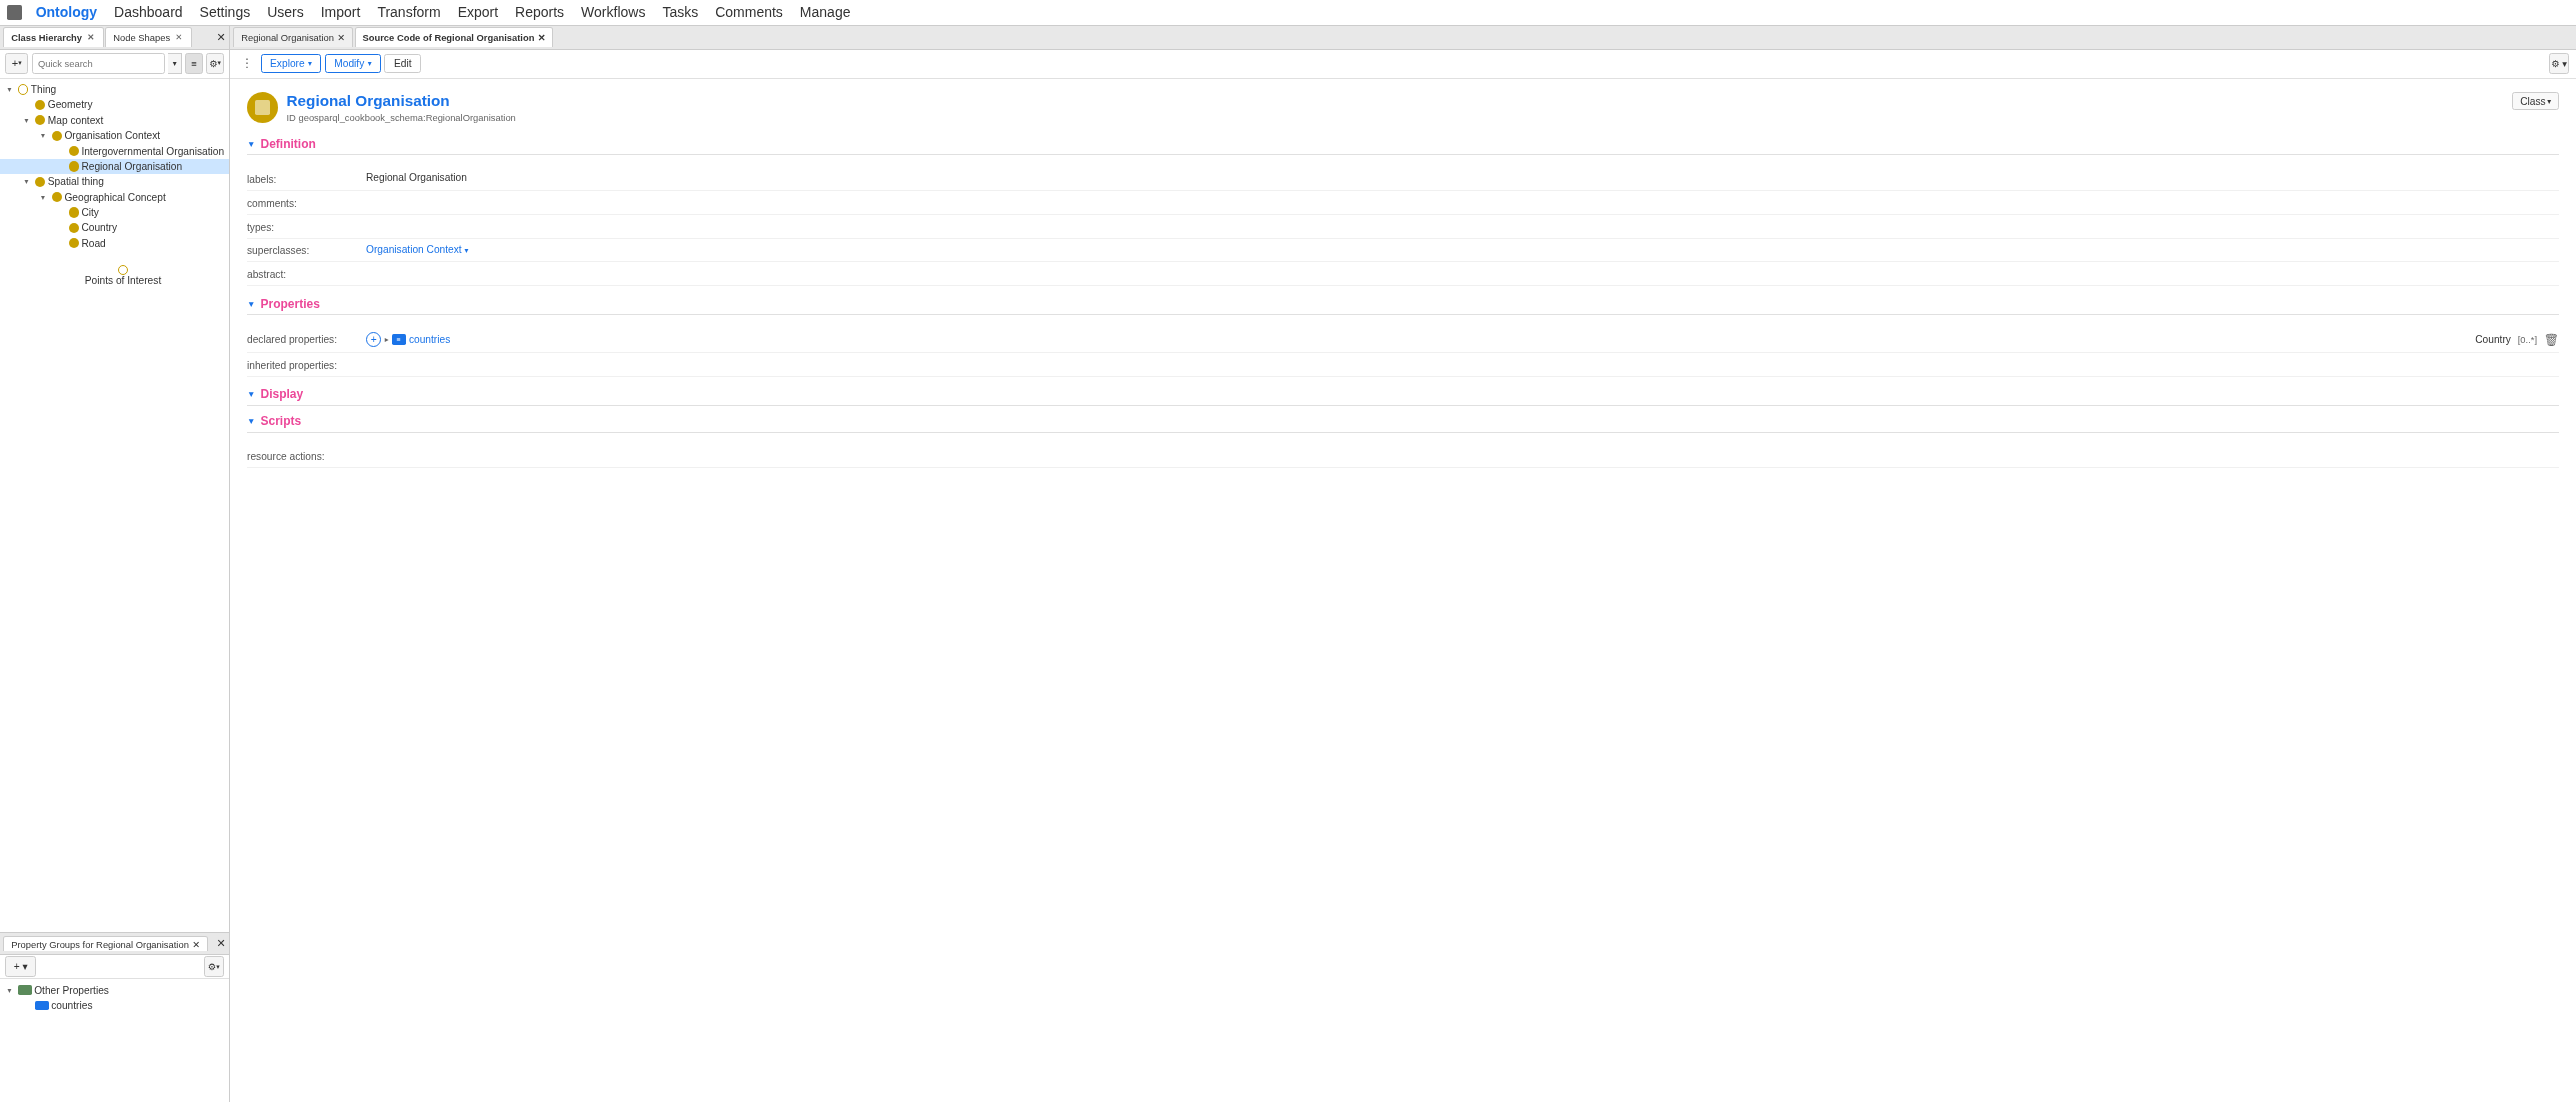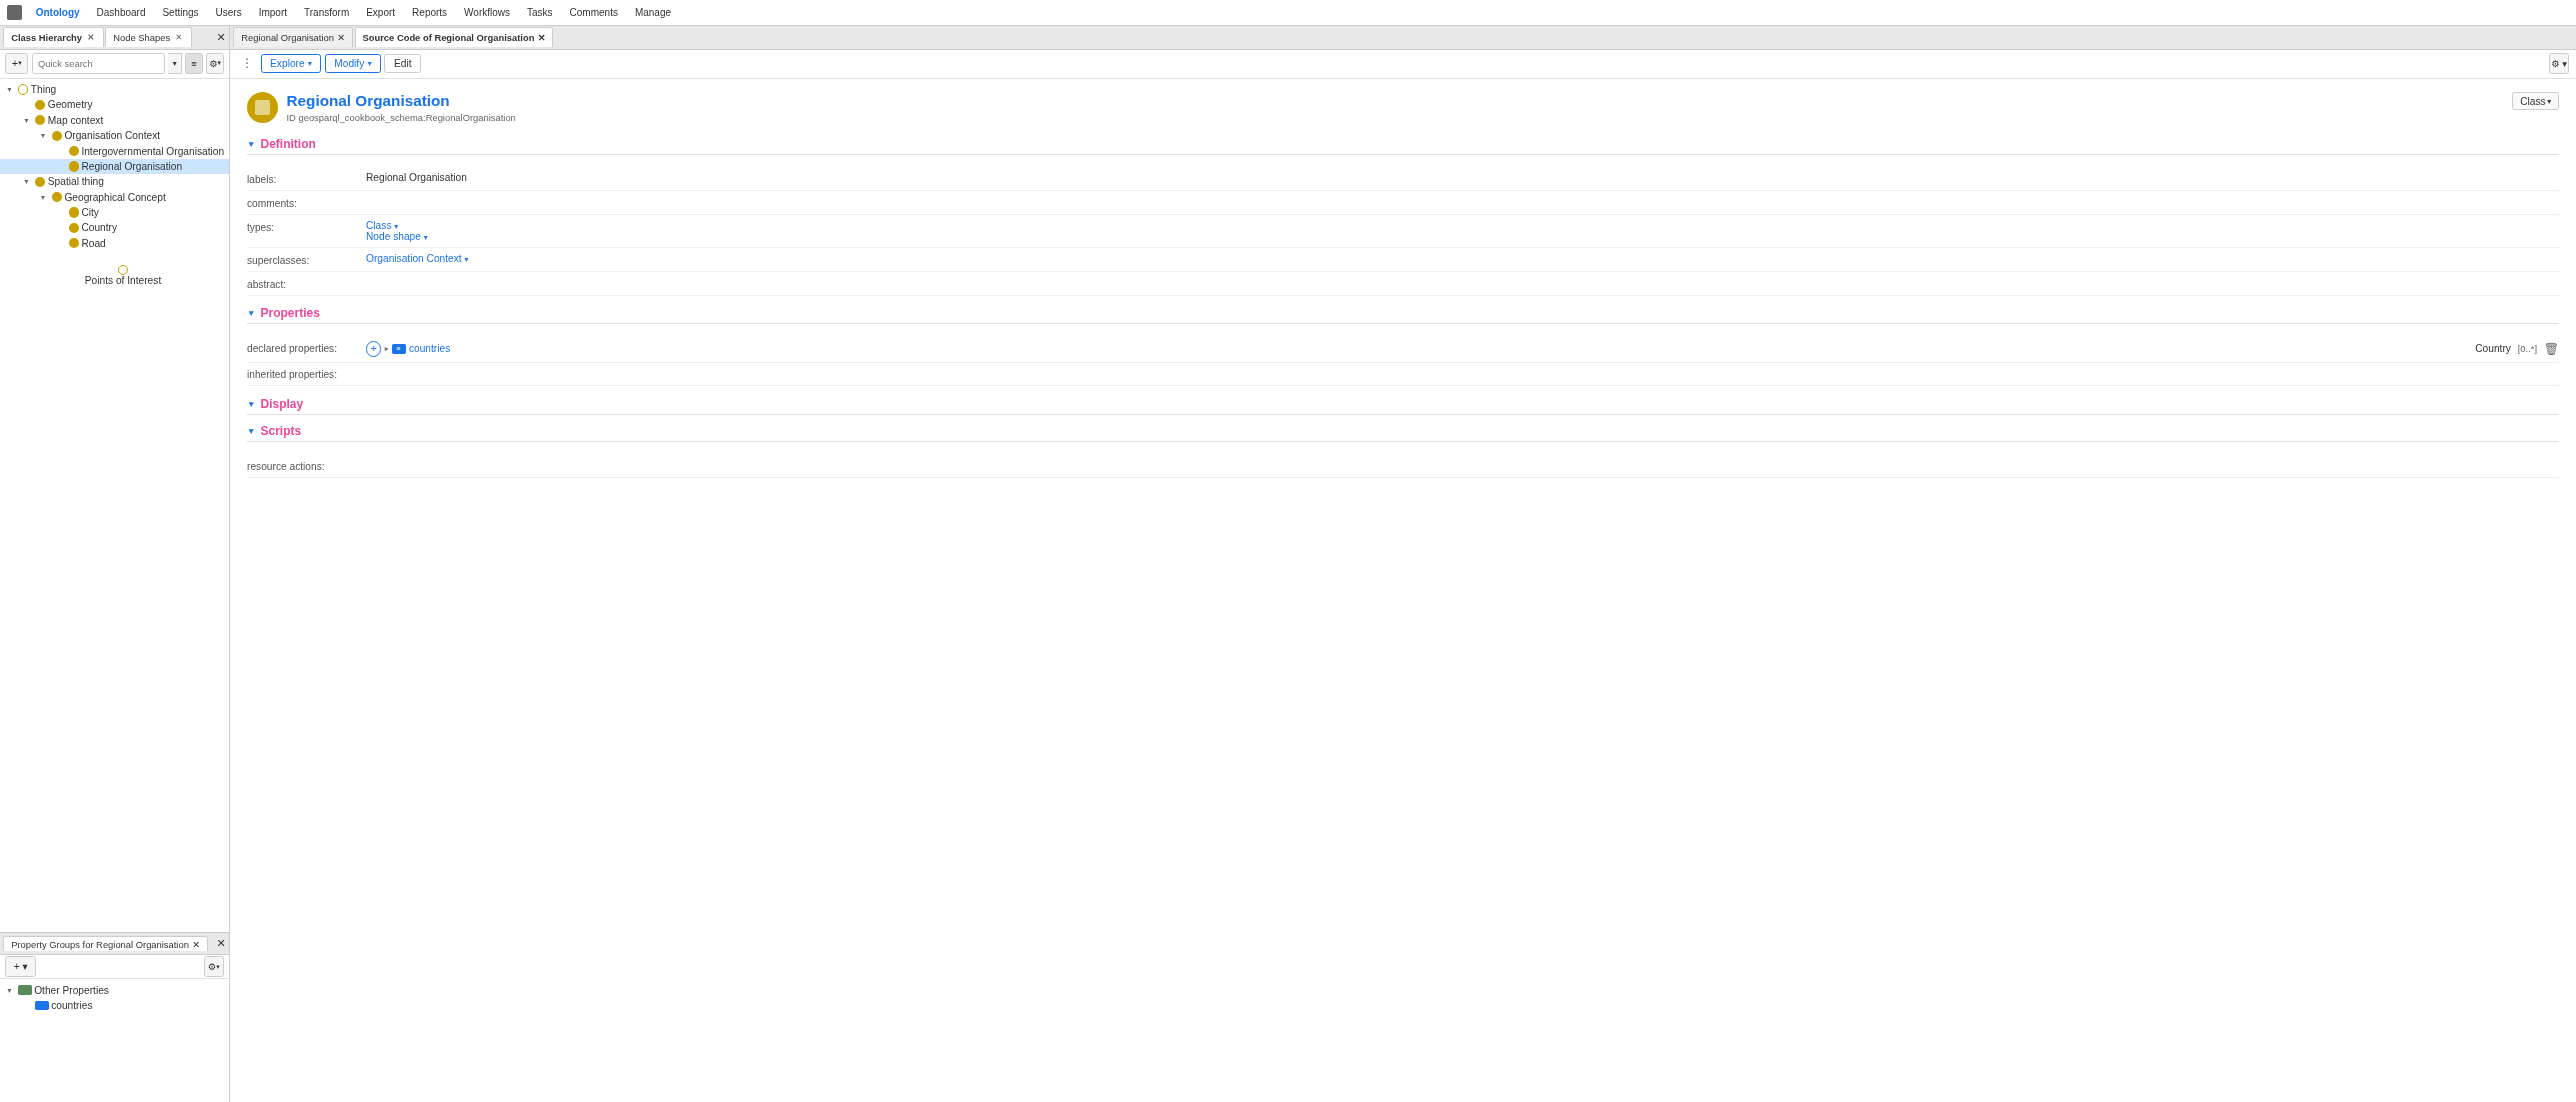--- a/index.html
+++ b/index.html
@@ -18,21 +18,21 @@
     .top-nav .app-icon {
       width: 15.3px; height: 15.3px;
       background: #666;
       border-radius: 1.7px;
       display: inline-block;
       margin-right: 3.4px;
     }
     .nav-item {
       padding: 3.4px 6.8px;
       cursor: pointer;
-      font-size: 10px;
+      font-size: 14px;
       color: #333;
       border-radius: 2.6px;
     }
     .nav-item.active { font-weight: bold; color: #1a73e8; }
 
     
     .main-layout {
       display: flex;
       height: calc(100vh - 25.5px);
     }
@@ -667,27 +667,20 @@
         <div class="field-row">
           <span class="field-label">labels:</span>
           <span class="field-value">Regional Organisation</span>
         </div>
         <div class="field-row">
           <span class="field-label">comments:</span>
           <span class="field-value"></span>
         </div>
         <div class="field-row">
           <span class="field-label">types:</span>
-          <div class="field-value">
-            <a class="link-value">Class</a>
-            <span style="font-size:7.7px; color:#1a73e8; cursor:pointer;">▾</span>
-            <br>
-            <a class="link-value">Node shape</a>
-            <span style="font-size:7.7px; color:#1a73e8; cursor:pointer;">▾</span>
-          </div>
         </div>
         <div class="field-row">
           <span class="field-label">superclasses:</span>
           <div class="field-value">
             <a class="link-value">Organisation Context</a>
             <span style="font-size:7.7px; color:#1a73e8; cursor:pointer;">▾</span>
           </div>
         </div>
         <div class="field-row">
           <span class="field-label">abstract:</span>

